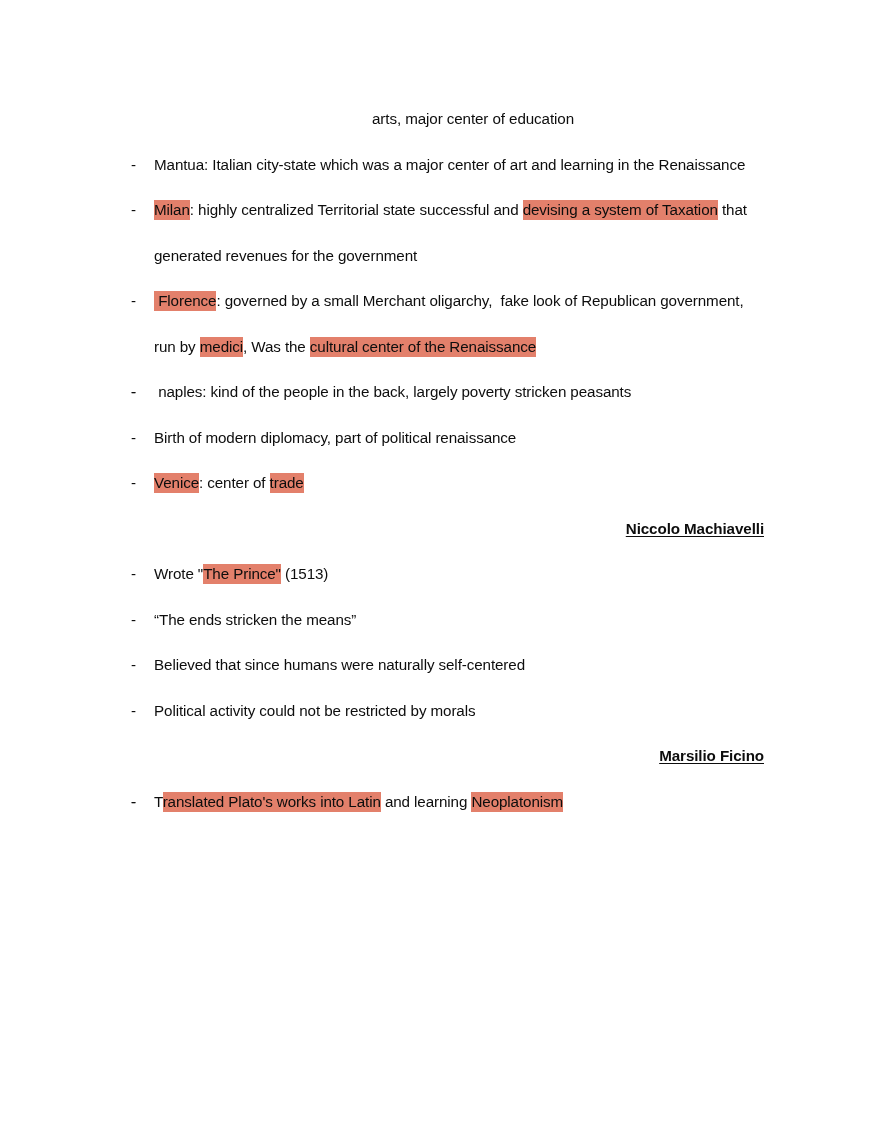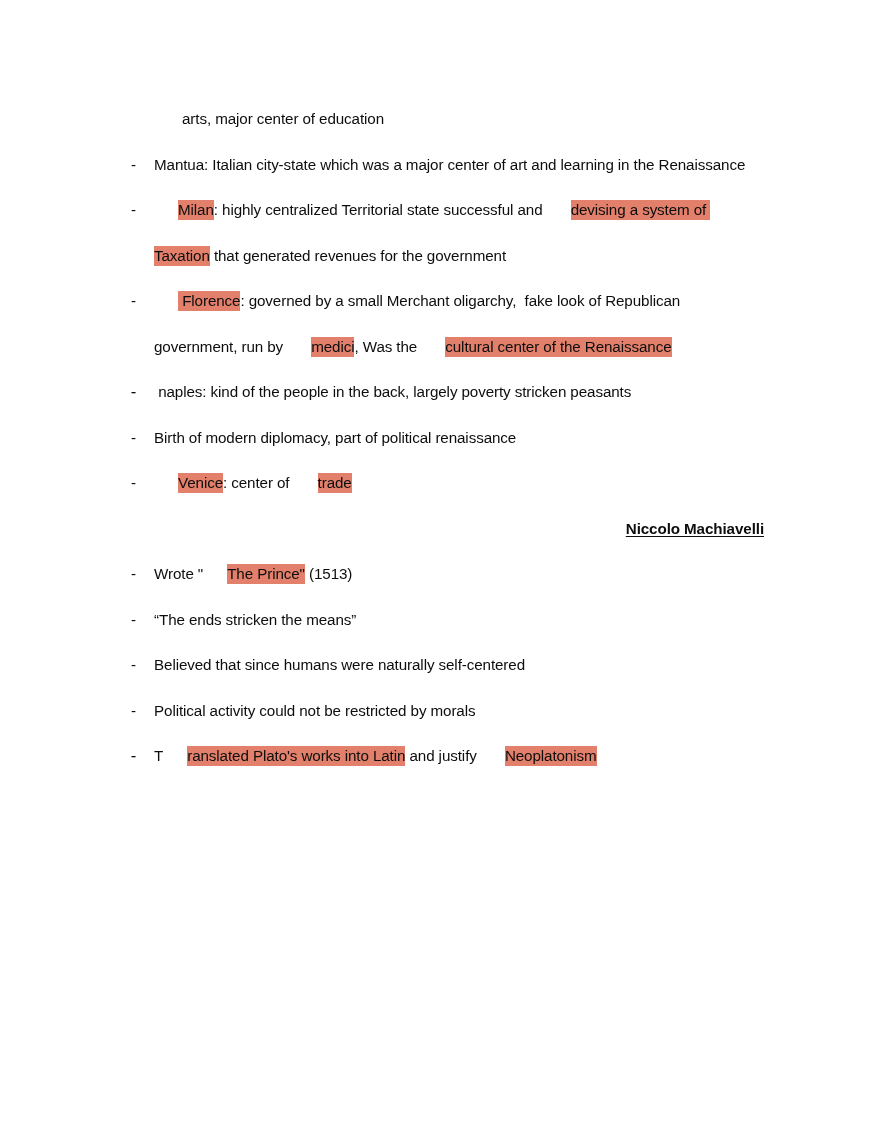--- a/index.html
+++ b/index.html
@@ -27,20 +27,21 @@
     top: 96px;
     width: 660px;
   }
   
   .cont-line {
     margin: 0 0 0 78px;
     font-size: 15.2px;
     line-height: 45.5px;
     letter-spacing: -0.1px;
     white-space: pre-wrap;
+    text-align: center;
   }
   .bullet {
     position: relative;
     margin: 0 0 0 0;
     padding-left: 50px;
     font-size: 15.2px;
     line-height: 45.5px;
     letter-spacing: -0.1px;
     white-space: pre-wrap;
   }
@@ -62,21 +63,20 @@
   }
   .heading span.h-txt {
     text-decoration: underline;
     text-underline-offset: 2px;
   }
   mark.hl {
     background-color: #e3806b;
     color: #0d0d0d;
     padding: 1px 0 2px 0;
     border-radius: 0;
-    margin-left: 24px;
   }
 </style>
 </head>
 <body>
 
 <div class="page">
   <div class="doc-body">
     <div class="cont-line">arts, major center of education</div>
     <div id="blocks">
         <div class="bullet"><span class="dash">-</span><span><span>Mantua: Italian city-state which was a major center of art and learning in the </span><span>Renaissance</span></span></div>
@@ -84,17 +84,18 @@
         <div class="bullet"><span class="dash">-</span><span><mark class="hl"> Florence</mark><span>: governed by a small Merchant oligarchy,  fake look of Republican government, run by </span><mark class="hl">medici</mark><span>, Was the </span><mark class="hl">cultural center of the Renaissance</mark></span></div>
         <div class="bullet"><span class="dash">-</span></div>
         <div class="bullet"><span class="dash">-</span><span><span> naples: kind of the people in the back, largely poverty stricken peasants</span></span></div>
         <div class="bullet"><span class="dash">-</span><span><span>Birth of modern diplomacy, part of political renaissance</span></span></div>
         <div class="bullet"><span class="dash">-</span><span><mark class="hl">Venice</mark><span>: center of </span><mark class="hl">trade</mark></span></div>
         <div class="heading"><span class="h-txt">Niccolo Machiavelli</span></div>
         <div class="bullet"><span class="dash">-</span><span><span>Wrote "</span><mark class="hl">The Prince"</mark><span> (1513)</span></span></div>
         <div class="bullet"><span class="dash">-</span><span><span>“The ends stricken the means”</span></span></div>
         <div class="bullet"><span class="dash">-</span><span><span>Believed that since humans were naturally self-centered</span></span></div>
         <div class="bullet"><span class="dash">-</span><span><span>Political activity could not be restricted by morals</span></span></div>
+        <div class="heading"><span class="h-txt">Marsilio Ficino</span></div>
         <div class="bullet"><span class="dash">-</span></div>
-        <div class="bullet"><span class="dash">-</span><span><span>T</span><mark class="hl">ranslated Plato's works into Latin</mark><span> and justify </span><mark class="hl">Neoplatonism</mark></span></div>
+        <div class="bullet"><span class="dash">-</span><span><span>T</span><mark class="hl">ranslated Plato's works into Latin</mark><span> and learning </span><mark class="hl">Neoplatonism</mark></span></div>
       </div>
   </div>
 </div>
 
 </body></html>

